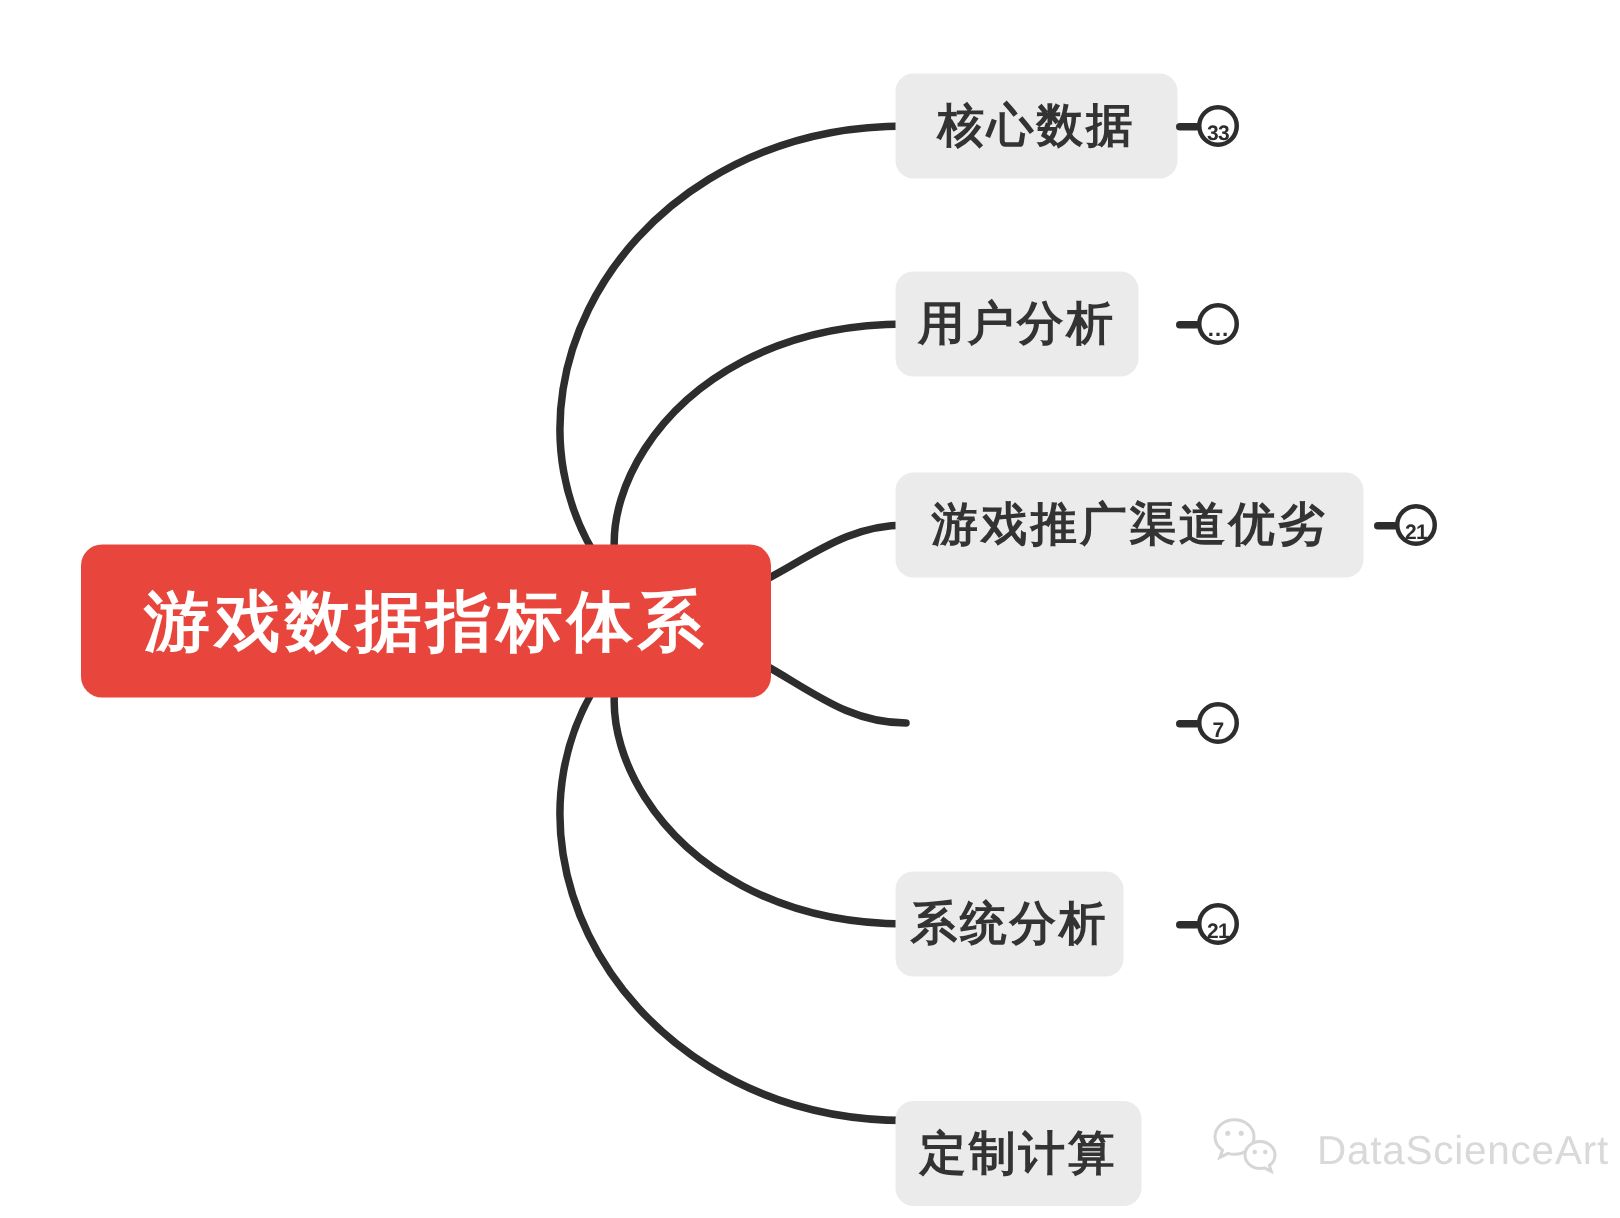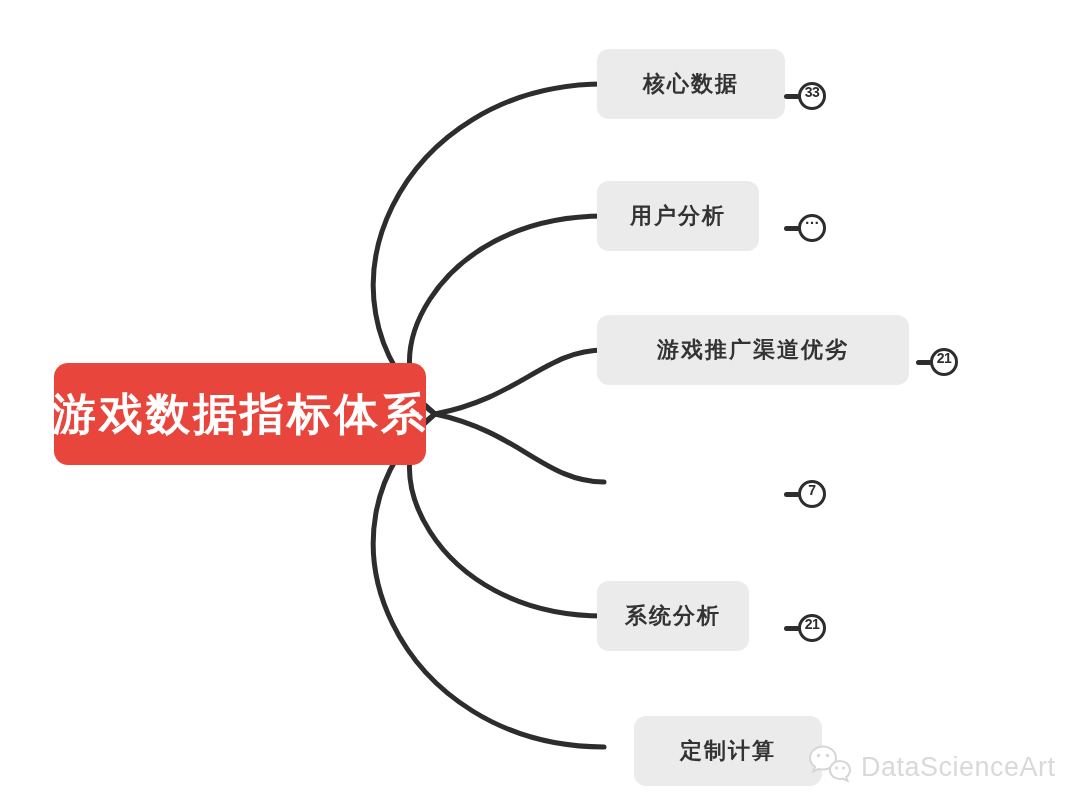--- a/index.html
+++ b/index.html
@@ -15,65 +15,65 @@
     position:relative;
     width:1080px;height:812px;
     background:#ffffff;
     overflow:hidden;
     font-family:"Liberation Sans","DejaVu Sans",sans-serif;
   }
   svg.links{position:absolute;left:0;top:0;z-index:1;}
   svg.links path{stroke:var(--line);stroke-width:5;fill:none;stroke-linecap:round;}
 
   .root-node{
-    position:absolute;left:54px;top:363px;width:372px;height:102px;
+    position:absolute;left:54px;top:363px;width:460px;height:102px;
     background:var(--accent);
     border-radius:14px;
     display:flex;align-items:center;justify-content:center;
     z-index:3;cursor:pointer;
   }
   .root-node .root-label{
     color:#ffffff;font-size:44px;font-weight:700;letter-spacing:3px;
     white-space:nowrap;
   }
 
   .branch{
     position:absolute;height:70px;
     background:var(--node-bg);
     border-radius:12px;
     display:flex;align-items:center;justify-content:center;
     z-index:3;cursor:pointer;
   }
   .branch .branch-label{
-    color:var(--node-text);font-size:22px;font-weight:600;letter-spacing:2px;
+    color:var(--node-text);font-size:31px;font-weight:600;letter-spacing:2px;
     white-space:nowrap;
   }
 
   .badge{
     position:absolute;width:28px;height:28px;
     background:var(--badge-bg);
     border:3px solid var(--line);
     border-radius:50%;
     box-sizing:border-box;
-    display:flex;align-items:flex-start;justify-content:center;
-    z-index:3;cursor:pointer;margin-top:12px;
+    display:flex;align-items:flex-end;justify-content:center;
+    z-index:3;cursor:pointer;
   }
   .badge::before{
     content:"";position:absolute;left:-17px;top:50%;margin-top:-2.5px;
     width:16px;height:5px;background:var(--line);border-radius:3px;
   }
   .badge span{
     font-size:14px;font-weight:600;color:var(--line);line-height:1;
     letter-spacing:-0.5px;
   }
   .badge.ellipsis span{font-size:15px;margin-top:-6px;letter-spacing:0;}
 
   .watermark{
     position:absolute;left:806px;top:744px;
-    display:flex;align-items:center;gap:7px;
+    display:flex;align-items:center;gap:24px;
     z-index:4;
   }
   .watermark .wm-text{
     color:var(--watermark);
     font-size:27px;font-weight:400;letter-spacing:0.5px;
     text-shadow:0 1px 0 #ffffff;
     white-space:nowrap;
   }
 </style>
 </head>
@@ -119,21 +119,21 @@
     <span>7</span>
   </div>
 
   <div class="branch" style="left:597px;top:581px;width:152px;">
     <span class="branch-label">系统分析</span>
   </div>
   <div class="badge" style="left:798px;top:602px;">
     <span>21</span>
   </div>
 
-  <div class="branch" style="left:597px;top:716px;width:188px;margin-left:37px;">
+  <div class="branch" style="left:597px;top:734px;width:164px;">
     <span class="branch-label">定制计算</span>
   </div>
 
   <div class="watermark">
     <span>
       <svg width="48" height="42" viewBox="0 0 48 42">
         <path d="M4 14 C4 7.4 10 2.5 17 2.5 C24 2.5 30 7.4 30 14 C30 20.6 24 25.5 17 25.5 C15.5 25.5 14 25.3 12.7 24.9 L7.2 27.6 L9 22.8 C6 20.7 4 17.6 4 14 Z" fill="#ffffff" stroke="#d6d6d6" stroke-width="2"></path>
         <circle cx="12.5" cy="11.5" r="1.7" fill="#d6d6d6"></circle>
         <circle cx="21.5" cy="11.5" r="1.7" fill="#d6d6d6"></circle>
         <path d="M24 26 C24 20.9 28.6 17 34 17 C39.4 17 44 20.9 44 26 C44 28.9 42.5 31.4 40.2 33 L41.5 36.9 L36.9 34.6 C36 34.9 35 35 34 35 C28.6 35 24 31.1 24 26 Z" fill="#ffffff" stroke="#d6d6d6" stroke-width="2"></path>

